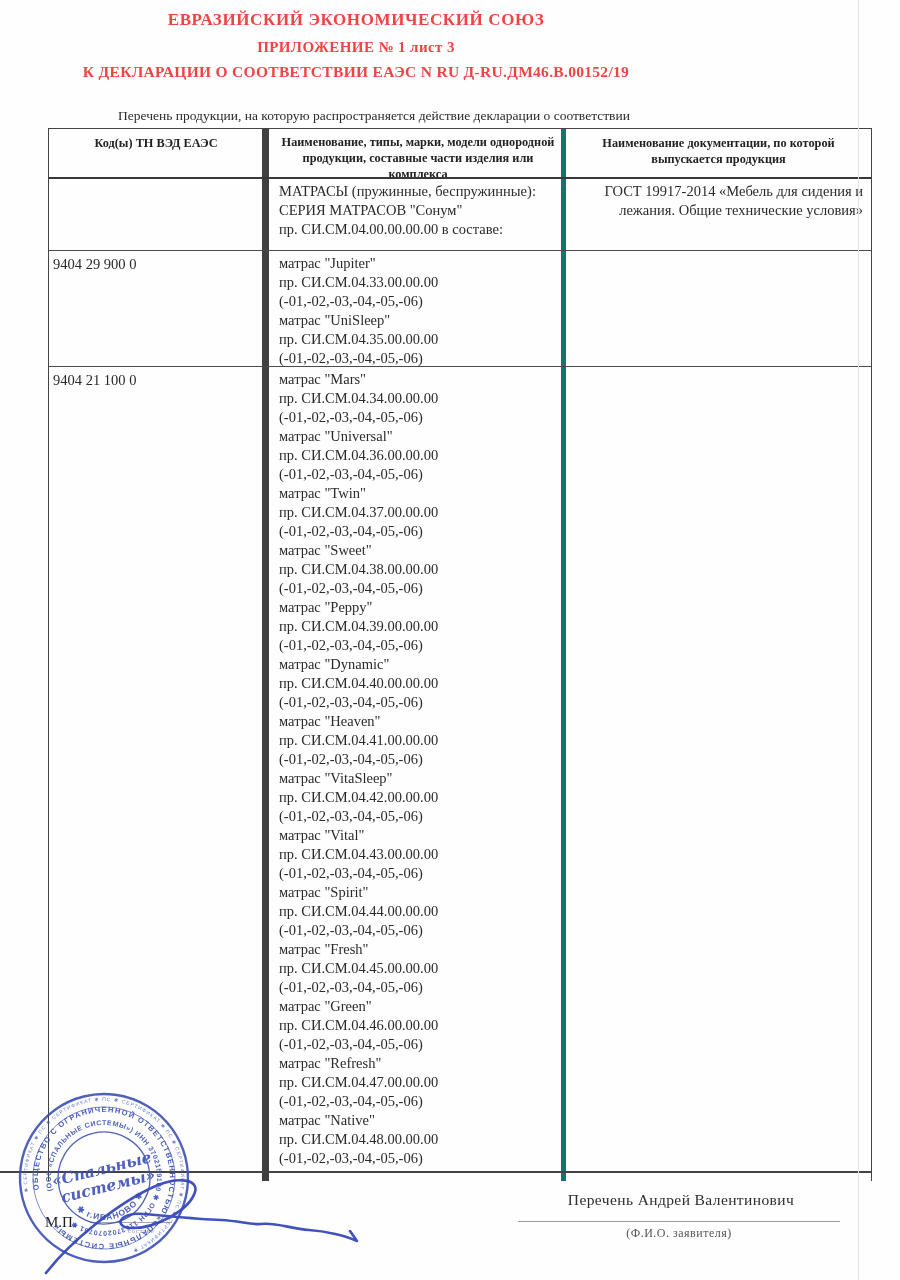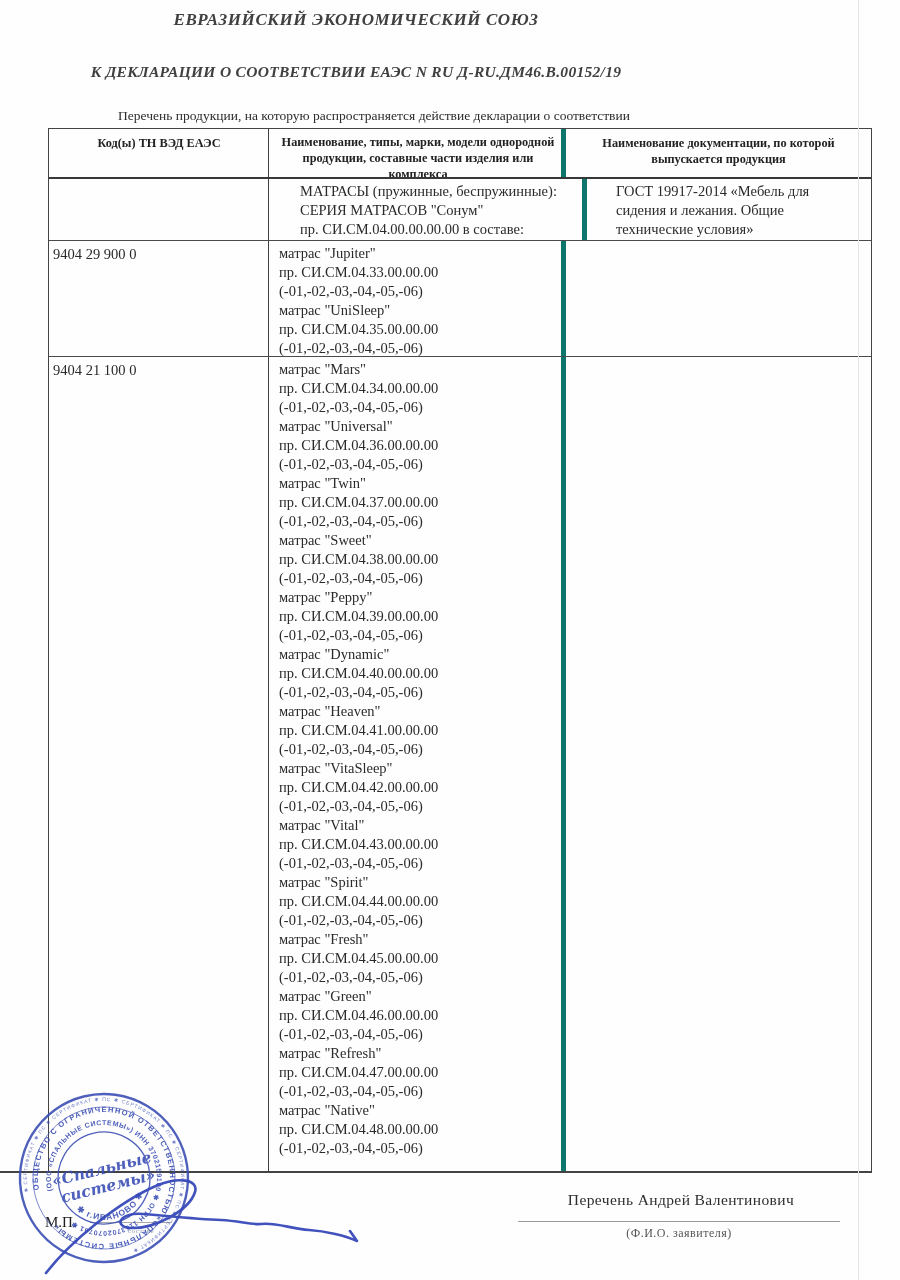--- a/index.html
+++ b/index.html
@@ -1,37 +1,37 @@
 <!DOCTYPE html>
 <html><head>
 <meta charset="utf-8">
 <style>
   * { margin:0; padding:0; box-sizing:border-box; }
   html,body { width:900px; height:1280px; background:#ffffff; overflow:hidden; }
   body { font-family:"Liberation Serif", serif; color:#262626; position:relative; }
   .page { position:absolute; left:0; top:0; width:900px; height:1280px; background:#fefefe; }
 
   
-  .title { position:absolute; left:0; width:712px; text-align:center; font-weight:bold; color:#404040;font-style:italic; }
+  .title { position:absolute; left:0; width:712px; text-align:center; font-weight:bold; color:#ef4444; }
   .t1 { top:10px;  font-size:17px;   letter-spacing:.6px; }
   .t2 { top:39px;  font-size:15px;   letter-spacing:.4px; }
   .t3 { top:63px;  font-size:15.5px; letter-spacing:.3px; }
   .subtitle { position:absolute; left:0; top:108px; width:748px; text-align:center;
               font-size:13.5px; color:#2b2b2b; }
 
   
   .tbl { position:absolute; left:48px; top:128px; width:824px;
          border:1.5px solid #434343; border-bottom:none; background:transparent; }
   .trow { display:flex; width:100%; border-bottom:1px solid #4a4a4a; }
   .trow.hdr { border-bottom:2.5px solid #383838; }
-  .r0 { height:50px; } .r1 { height:62px;gap:21px; } .r2 { height:116px; } .r3 { height:813.5px; border-bottom:none; }
+  .r0 { height:50px; } .r1 { height:72px; } .r2 { height:116px; } .r3 { height:813.5px; border-bottom:none; }
   .cell { font-size:14.5px; line-height:19px; color:#2a2a2a; white-space:pre-line; overflow:hidden; }
-  .c1 { width:220px; border-right:1px solid #404040; padding:4px 3px 0 4px; }
+  .c1 { width:220px; border-right:7px solid #404040; padding:4px 3px 0 4px; }
   .c2 { width:297px; border-right:5px solid #0f766e; padding:3px 4px 0 10px; }
-  .c3 { flex:1; padding:3px 8px 0 8px; }
+  .c3 { flex:1; padding:3px 8px 0 8px;text-align:right; }
   .hcell { font-weight:bold; font-size:12.3px; line-height:16px; text-align:center;
            color:#222; padding-top:5px; white-space:normal; }
   .hcell.c1 { padding-top:6px; }
   .hcell.c3 { padding-top:6px; padding-left:12px; padding-right:12px; }
 
   
   .tbl-bottom { position:absolute; left:0; top:1171px; width:872px; height:2px; background:#434343; }
   
   .artifact { position:absolute; left:858px; top:0; width:1px; height:1280px; background:#e4e4e2; }
 
@@ -48,20 +48,21 @@
 
   
   .footer-svg { position:absolute; left:0; top:1080px; width:452px; height:200px; z-index:3; }
 </style>
 </head>
 <body>
 
 <div class="page">
 
   <div class="title t1">ЕВРАЗИЙСКИЙ ЭКОНОМИЧЕСКИЙ СОЮЗ</div>
+  <div class="title t2">ПРИЛОЖЕНИЕ № 1 лист 3</div>
   <div class="title t3">К ДЕКЛАРАЦИИ О СООТВЕТСТВИИ ЕАЭС N RU Д-RU.ДМ46.В.00152/19</div>
   <div class="subtitle">Перечень продукции, на которую распространяется действие декларации о соответствии</div>
 
   <div class="tbl">
     <div class="trow hdr r0">
       <div class="cell c1 hcell">Код(ы) ТН ВЭД ЕАЭС</div>
       <div class="cell c2 hcell">Наименование, типы, марки, модели однородной продукции, составные части изделия или комплекса</div>
       <div class="cell c3 hcell">Наименование документации, по которой выпускается продукция</div>
     </div>
     <div class="trow r1">

